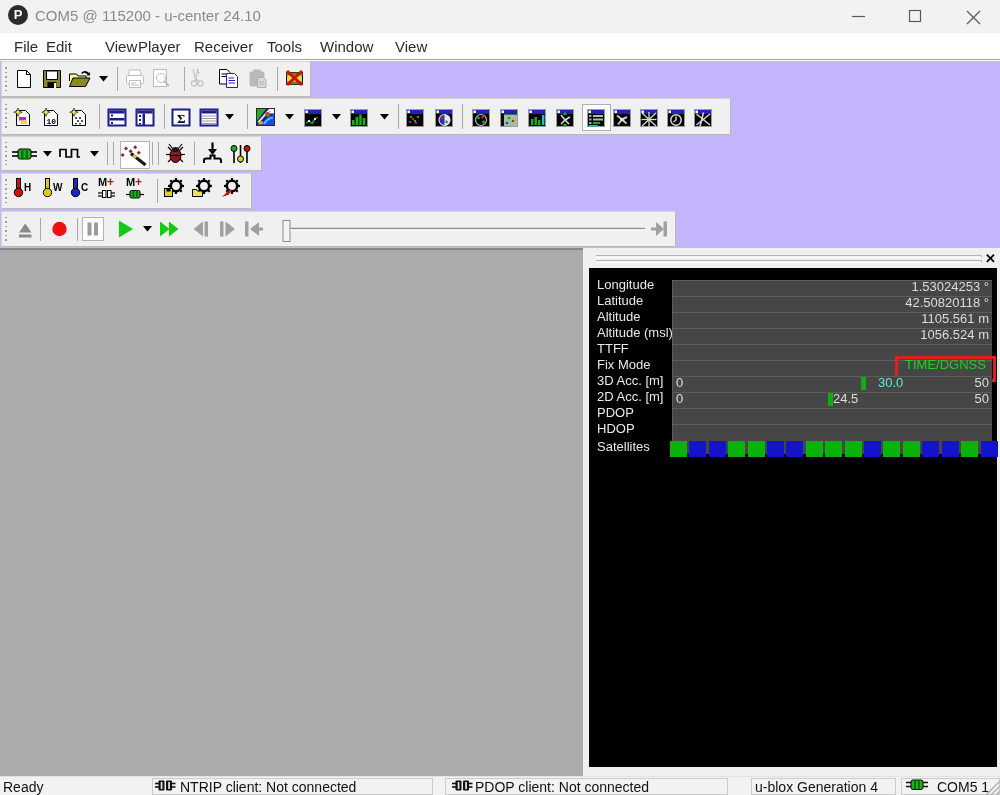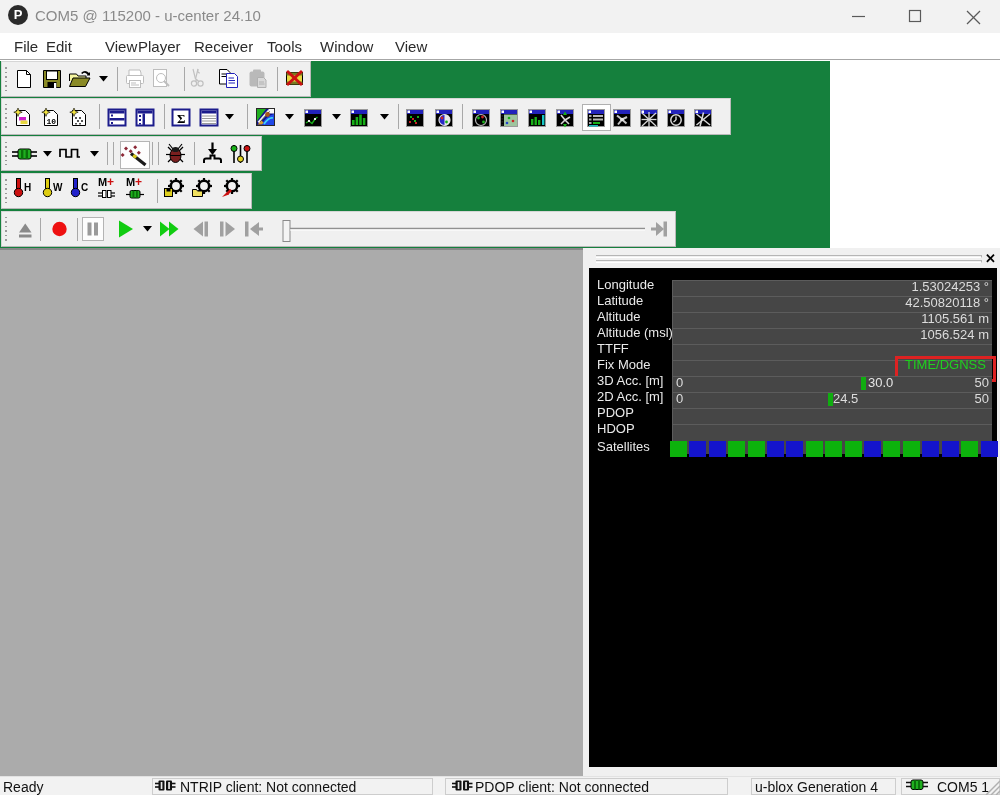--- a/index.html
+++ b/index.html
@@ -7,21 +7,21 @@
 body { font-family:"Liberation Sans", sans-serif; position:relative; background:#ffffff; }
 .abs { position:absolute; }
 
 #titlebar { left:0; top:0; width:1000px; height:33px; background:#f2f2f2; }
 #appicon { left:8px; top:5px; width:20px; height:20px; border-radius:50%; background:#2b2b2b; color:#fff; font-size:13px; font-weight:bold; text-align:center; line-height:20px; }
 #title { left:35px; top:7px; font-size:15px; color:#8a8a8a; }
 
 #menubar { left:0; top:33px; width:1000px; height:27px; background:#ffffff; border-bottom:1px solid #a6a6a6; }
 .menuitem { top:38px; font-size:15px; color:#2b2b2b; }
 
-#dock { left:0; top:61px; width:830px; height:187px; background:#15803d; }
+#dock { left:0; top:61px; width:1000px; height:187px; background:#c4b5fd; }
 .band { position:absolute; background:#f0f0f0; border:1px solid #d6d6d6; border-right-color:#b9b9b9; border-bottom-color:#b9b9b9; }
 .grip { position:absolute; left:3px; top:5px; bottom:5px; width:3px;
   background-image:repeating-linear-gradient(to bottom,#9a9a9a 0 1.5px,transparent 1.5px 4.5px); background-size:2px 100%; background-repeat:no-repeat; }
 
 #client { left:0; top:248px; width:583px; height:528px; background:#ababab; border-top:2px solid #888888; }
 #splitter { left:583px; top:248px; width:6px; height:528px; background:#f0f0f0; }
 
 #panel { left:589px; top:248px; width:411px; height:528px; background:#f0f0f0; }
 .gripline { position:absolute; left:7px; width:386px; height:3px; border-top:1px solid #b5b5b5; border-bottom:1px solid #ffffff; border-right:1px solid #b5b5b5;}
 #panelx { position:absolute; right:4px; top:3px; font-size:13px; font-weight:bold; color:#000; font-family:"Liberation Sans",sans-serif; }
@@ -558,21 +558,21 @@
       </div>
     <div class="dlabel" style="top:74px">TTFF</div>
     <div class="dbar" style="top:76px"></div>
     <div class="dlabel" style="top:90px">Fix Mode</div>
     <div class="dbar" style="top:92px"></div>
     <div style="position:absolute;left:306px;top:88px;width:101px;height:26px;border:3px solid #dd2222;color:#1fd11f;font-size:13px;text-align:center;line-height:12px;">TIME/DGNSS</div>
     <div class="dlabel" style="top:106px">3D Acc. [m]</div>
     <div class="dbar" style="top:108px">
         <span style="position:absolute;left:3px;color:#dcdcdc;font-size:13px;line-height:12px;">0</span>
         <span style="position:absolute;left:188px;top:0;width:5px;height:13px;background:#10ad10;"></span>
-        <span style="position:absolute;left:195px;color:#e5e5e5;font-size:13px;line-height:12px;">30.0</span>
+        <span style="position:absolute;left:205px;color:#5eead4;font-size:13px;line-height:12px;">30.0</span>
         <div class="dval">50</div>
       </div>
     <div class="dlabel" style="top:122px">2D Acc. [m]</div>
     <div class="dbar" style="top:124px">
         <span style="position:absolute;left:3px;color:#dcdcdc;font-size:13px;line-height:12px;">0</span>
         <span style="position:absolute;left:155px;top:0;width:5px;height:13px;background:#10ad10;"></span>
         <span style="position:absolute;left:160px;color:#dcdcdc;font-size:13px;line-height:12px;">24.5</span>
         <div class="dval">50</div>
       </div>
     <div class="dlabel" style="top:138px">PDOP</div>

